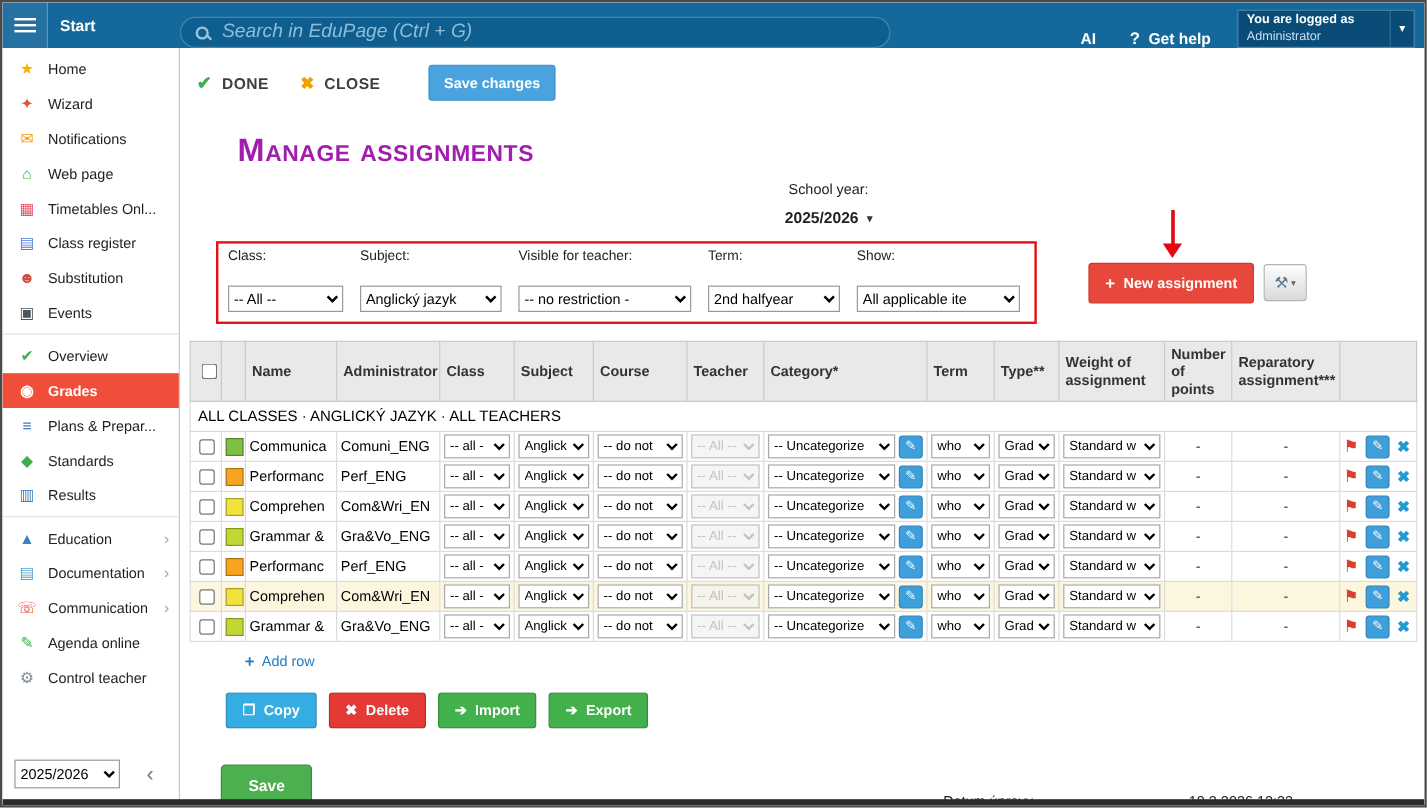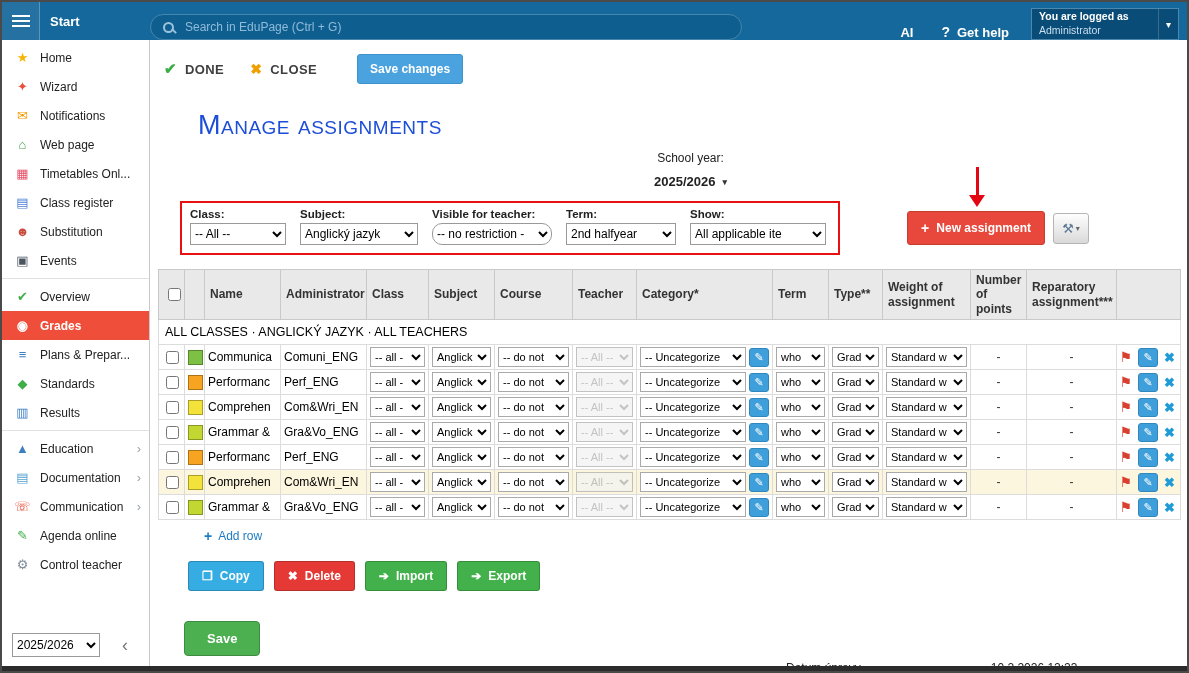--- a/index.html
+++ b/index.html
@@ -15,21 +15,21 @@
   .tb-left { width:148px; min-width:148px; display:flex; align-items:center; height:100%; }
   .hamburger { width:38px; height:100%; display:flex; flex-direction:column; justify-content:center;
     align-items:center; gap:3px; border-right:1px solid rgba(255,255,255,.25); background:rgba(255,255,255,.07); cursor:pointer; }
   .hamburger span { width:18px; height:2px; background:#fff; display:block; }
   .tb-start { font-weight:bold; font-size:13px; margin-left:10px; cursor:pointer; }
   .searchbox { width:592px; height:26px; background:#0f5e90; border:1px solid #4686ac; border-radius:13px;
     display:flex; align-items:center; padding:0 12px; gap:9px; }
   .search-icon { width:11px; height:11px; border:2px solid #9cc3dc; border-radius:50%; position:relative; flex:none; }
   .search-icon::after { content:""; position:absolute; width:6px; height:2px; background:#9cc3dc;
     transform:rotate(45deg); right:-5px; bottom:-1px; }
-  .search-input { flex:1; background:transparent; border:none; outline:none; color:#bef264; font-size:12px; }
+  .search-input { flex:1; background:transparent; border:none; outline:none; color:#bef264; font-size:16px;font-style:italic; }
   .search-input::placeholder { color:#8fbcd8; }
   .tb-spacer { flex:1; }
   .tb-ai { font-weight:bold; font-size:13px; margin-right:28px; cursor:pointer; }
   .tb-help { display:flex; align-items:center; gap:7px; font-weight:bold; font-size:13px; margin-right:22px; cursor:pointer; }
   .help-q { font-size:14px; }
   .logged-box { width:148px; height:32px; background:#0a4c78; border:1px solid #4e87ae; display:flex;
     align-items:center; margin-right:8px; cursor:pointer; }
   .logged-text { flex:1; padding-left:7px; overflow:hidden; }
   .logged-text .l1 { font-size:10.5px; font-weight:bold; line-height:1.3; white-space:nowrap; }
   .logged-text .l2 { font-size:10.5px; color:#c9dfef; line-height:1.3; white-space:nowrap; }
@@ -53,33 +53,33 @@
   
   .main { flex:1; position:relative; padding:10px 6px 0 8px; overflow:hidden; background:#fff; }
   .top-toolbar { display:flex; align-items:center; gap:26px; padding:4px 0 2px 6px; }
   .tt-item { display:flex; align-items:center; gap:8px; font-size:13px; font-weight:bold; color:#3f3f3f;
     letter-spacing:.4px; cursor:pointer; }
   .check { color:#3fae49; font-size:15px; }
   .xmark { color:#f0a000; font-size:14px; }
   .btn-savechanges { background:#4aa3de; color:#fff; border:1px solid #3e93cc; border-radius:3px;
     font-size:12px; font-weight:bold; padding:7px 12px; margin-left:14px; cursor:pointer; }
 
-  .page-title { font-size:27px; font-weight:normal; font-variant:small-caps; color:#1d4ed8;
+  .page-title { font-size:27px; font-weight:bold; font-variant:small-caps; color:#a21caf;
     margin:24px 0 0 40px; letter-spacing:.5px; }
   .school-year { margin:10px 0 0 42px; font-size:12px; display:flex; align-items:center; gap:9px; color:#222;flex-direction:column; }
   .sy-value { font-weight:bold; font-size:13px; cursor:pointer; display:flex; align-items:center; gap:7px; }
   .sy-caret { font-size:9px; color:#333; }
 
   .filter-row { display:flex; align-items:center; margin:12px 0 0 22px; }
   .filter-panel { border:2px solid #e81010; display:flex; gap:14px; padding:5px 12px 8px 8px; background:#fff; }
-  .filter .f-label { font-size:11.5px; color:#222; margin-bottom:3px; white-space:nowrap;font-weight:bold; }
+  .filter .f-label { font-size:11.5px; color:#222; margin-bottom:18px; white-space:nowrap; }
   .filter select { height:22px; font-size:12px; border:1px solid #999; background:#fff; }
   .filter:nth-child(1) select { width:96px; }
   .filter:nth-child(2) select { width:118px; }
-  .filter:nth-child(3) select { width:120px;border-radius:10px; }
+  .filter:nth-child(3) select { width:144px; }
   .filter:nth-child(4) select { width:110px; }
   .filter:nth-child(5) select { width:136px; }
 
   .action-cluster { margin-left:auto; margin-right:92px; position:relative; display:flex; align-items:center; gap:8px; }
   .btn-new { background:#e8483b; color:#fff; font-weight:bold; font-size:12px; border:1px solid #c93b2f;
     border-radius:3px; padding:8px 13px; display:flex; align-items:center; gap:7px; cursor:pointer; white-space:nowrap; }
   .btn-new .plus { font-size:14px; font-weight:bold; }
   .btn-tools { width:36px; height:31px; background:linear-gradient(#fefefe,#d9d9d9); border:1px solid #b5b5b5;
     border-radius:3px; display:flex; align-items:center; justify-content:center; gap:2px; color:#5a7a96;
     font-size:13px; cursor:pointer; }

